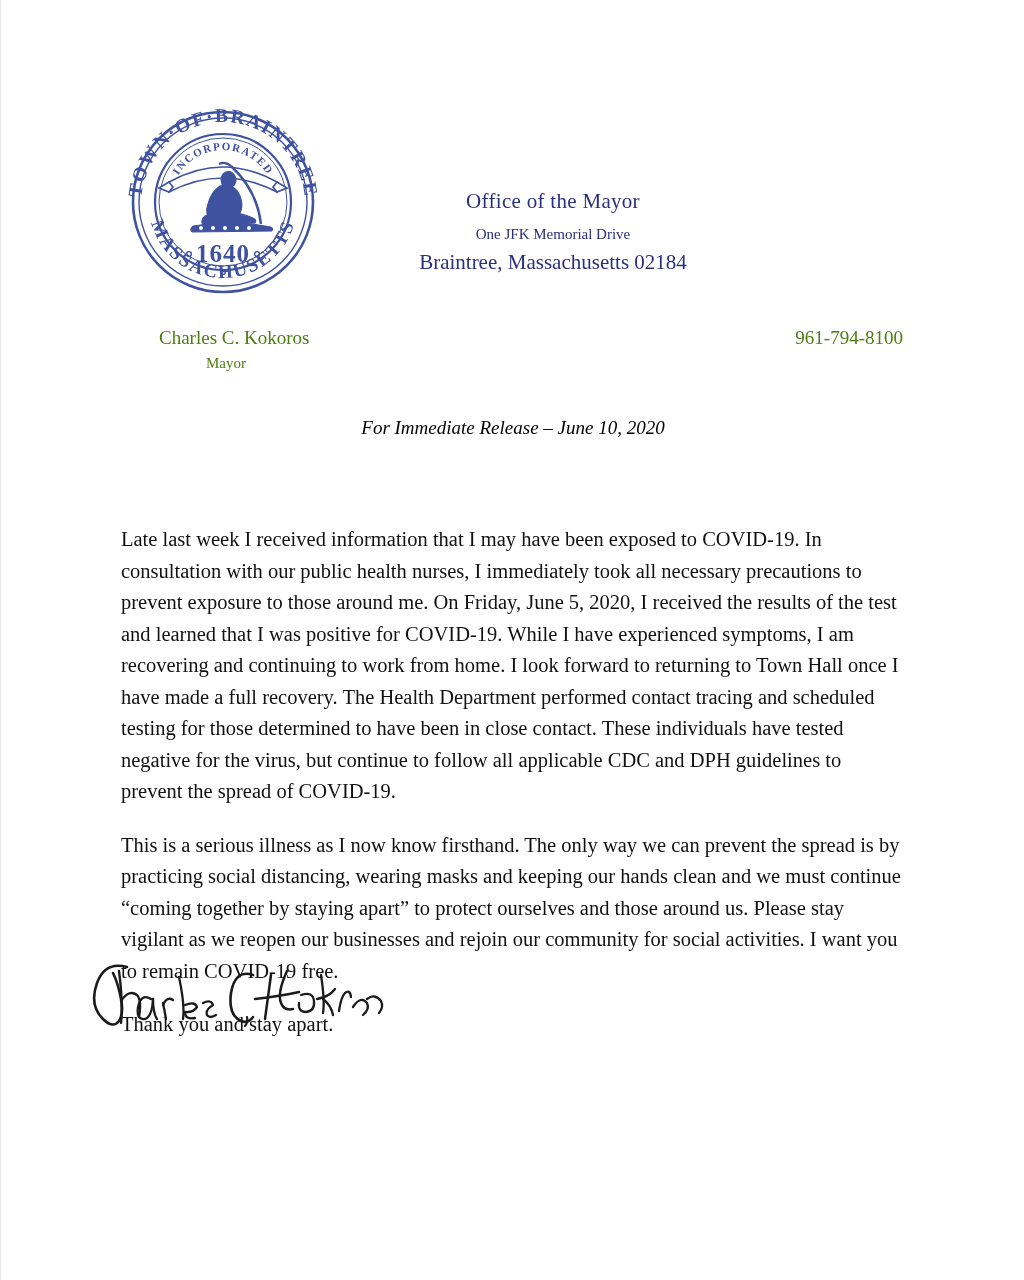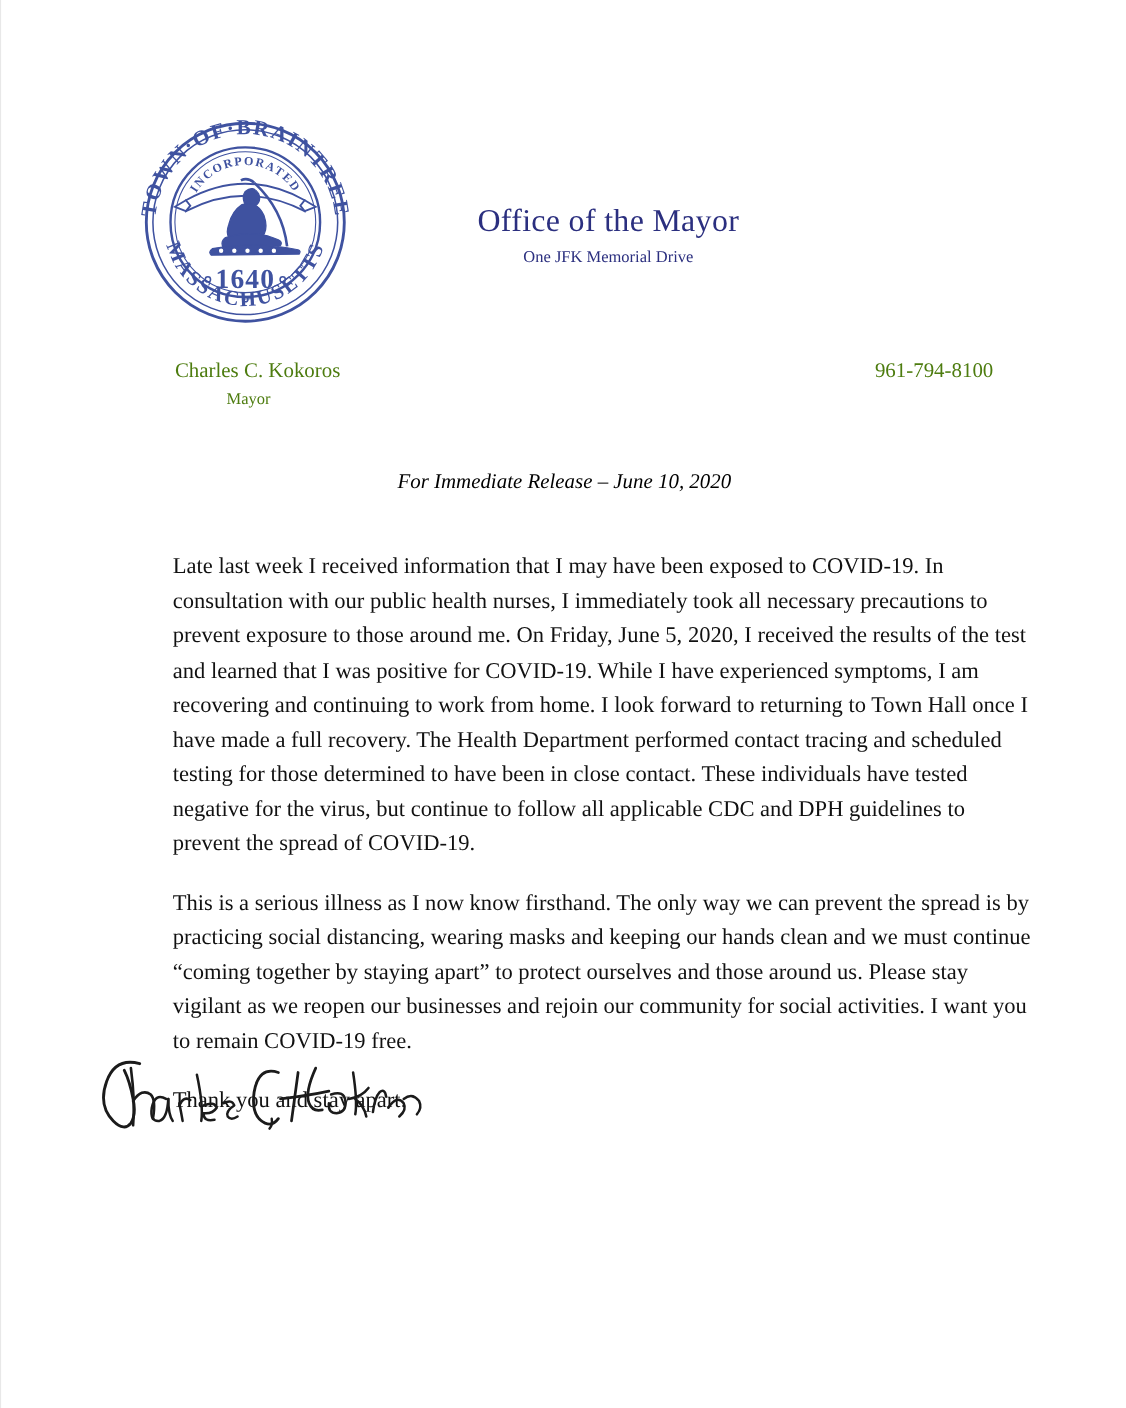--- a/index.html
+++ b/index.html
@@ -37,21 +37,21 @@
 
   .letterhead-text {
     position: absolute;
     left: 352px;
     top: 78px;
     width: 400px;
     text-align: center;
     color: #2b2f7f;
   }
   .lh-line1 {
-    font-size: 29px;
+    font-size: 21px;
     line-height: 38px;
     letter-spacing: 0.3px;
     white-space: nowrap;
   }
   .lh-line2 {
     font-size: 15px;
     line-height: 28px;
     white-space: nowrap;
   }
   .lh-line3 {
@@ -109,34 +109,33 @@
     line-height: 26px;
     letter-spacing: 0.4px;
   }
   .h-statement {
     margin-top: 21px;
     font-size: 20px;
     font-weight: bold;
     line-height: 26px;
   }
   .h-date {
-    margin-top: 21px;
+    margin-top: 10px;
     font-size: 19px;
     font-style: italic;
     line-height: 26px;
   }
 
   
   .body-text {
     position: absolute;
     left: 120px;
-    top: 500px;
+    top: 524px;
     width: 784px;
     color: #111111;
-    margin-left: 36px;
   }
   .body-text p {
     margin: 0 0 22px 0;
     font-size: 20.5px;
     line-height: 31.5px;
     text-align: left;
   }
 
   
   .signature {
@@ -211,20 +210,21 @@
         <text x="104" y="158" text-anchor="middle" font-family="'Liberation Serif', serif" font-size="25" font-weight="bold" fill="#3f52a0" letter-spacing="1">1640</text>
         <circle cx="70" cy="150" r="2.4" fill="none" stroke="#3f52a0" stroke-width="1.4"></circle>
         <circle cx="138" cy="150" r="2.4" fill="none" stroke="#3f52a0" stroke-width="1.4"></circle>
         <circle cx="104" cy="168" r="2.4" fill="none" stroke="#3f52a0" stroke-width="1.4"></circle>
       </svg>
     </div>
 
     <div class="letterhead-text">
       <div class="lh-line1">Office of the Mayor</div>
       <div class="lh-line2">One JFK Memorial Drive</div>
+      <div class="lh-line3">Braintree, Massachusetts 02184</div>
     </div>
   </div>
 
   <div class="contact-row">
     <div class="contact-name">Charles C. Kokoros</div>
     <div class="contact-title">Mayor</div>
     <div class="contact-phone">961-794-8100</div>
   </div>
 
   <div class="headings">

